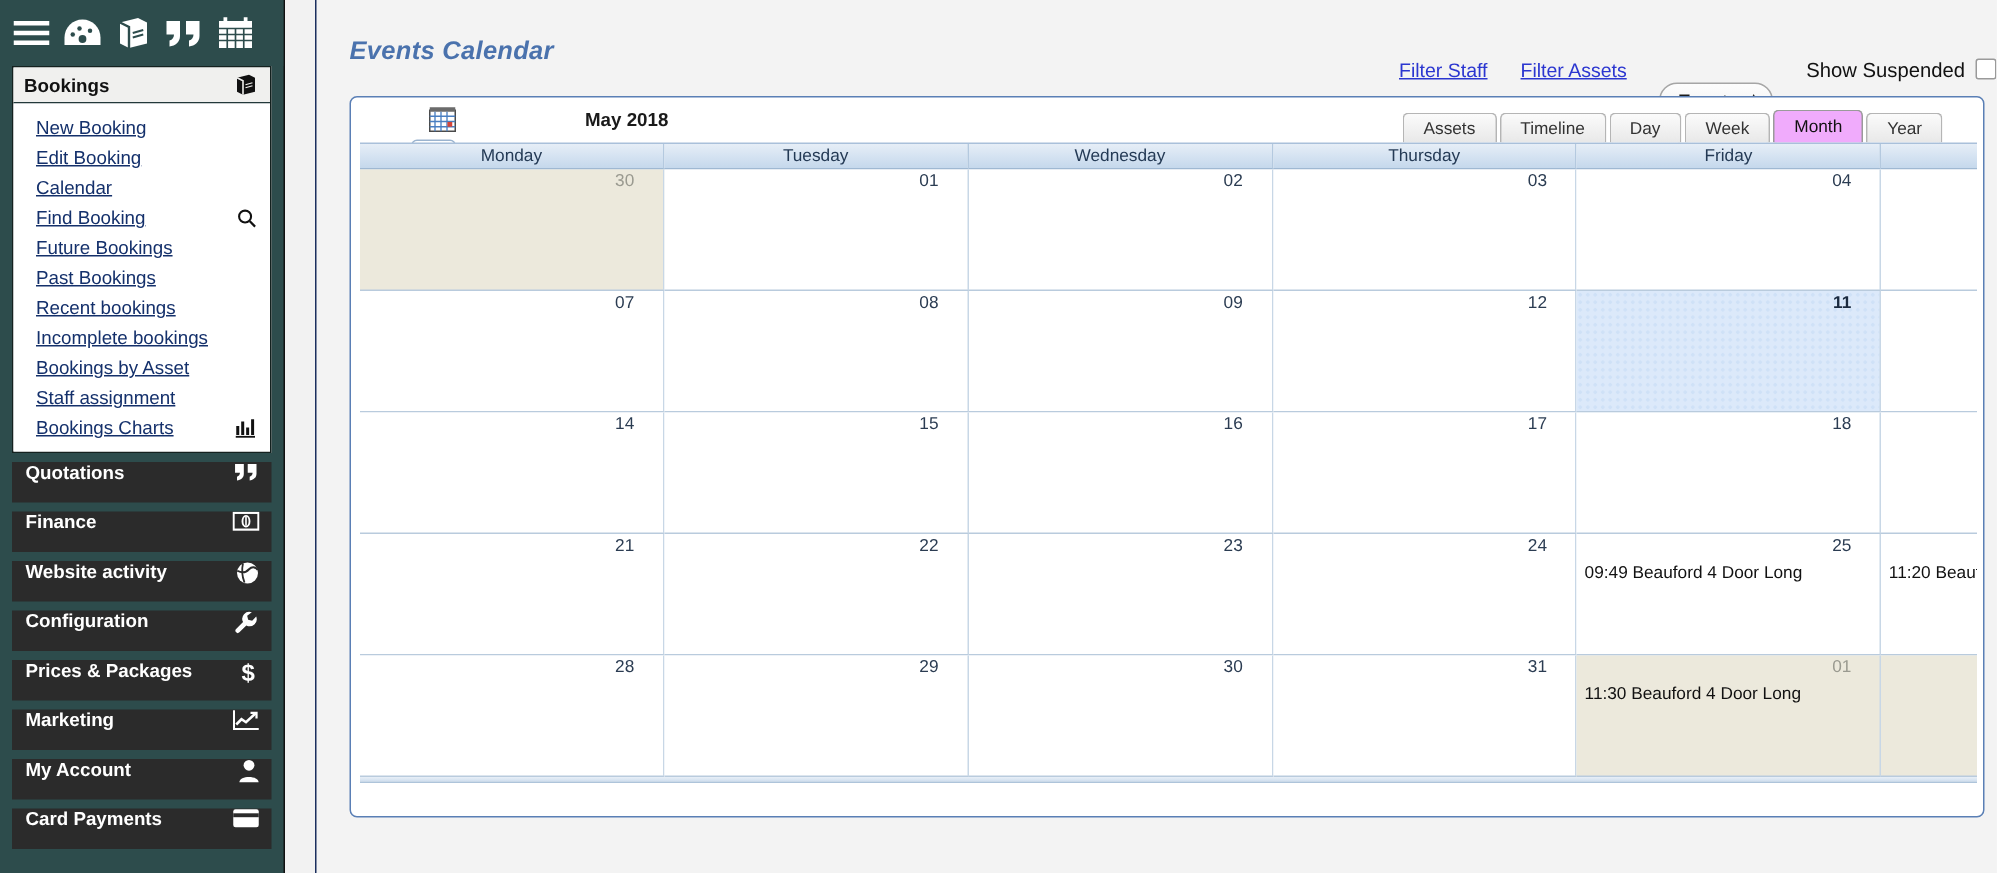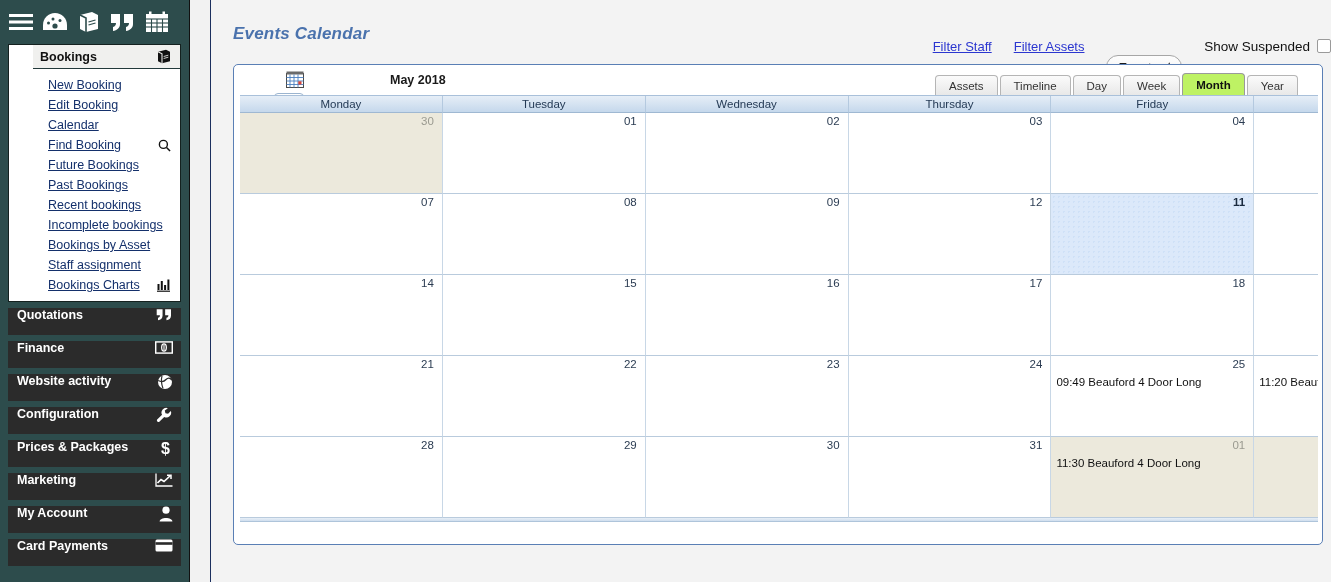--- a/index.html
+++ b/index.html
@@ -33,21 +33,20 @@
     width: 30px; height: 30px;
     display: flex; align-items: center; justify-content: center;
     color: #ffffff;
   }
   .sb-icon svg { display: block; }
 
   .sb-panel {
     margin: 0 8px;
     background: #ffffff;
     border: 1px solid #14211f;
-    padding-left: 24px;
   }
   .sb-panel-head {
     height: 24px;
     background: #f0f0ee;
     border-bottom: 1px solid #22393a;
     display: flex; align-items: center;
     justify-content: space-between;
     padding: 0 8px 0 7px;
     font-weight: bold;
     font-size: 12.5px;
@@ -205,22 +204,22 @@
     background: linear-gradient(#fbfbfb, #e8e8e8);
     border: 1px solid #b5b5b5;
     border-bottom: none;
     border-radius: 4px 4px 0 0;
     font-size: 11.5px;
     color: #333;
     display: inline-flex; align-items: center;
     cursor: pointer;
   }
   .vtab.active {
-    background: #bef264;
-    font-weight: bold;
+    background: #f0abfc;
+    font-weight: normal;
     color: #111;
     height: 22px;
     border-color: #9a9a9a;
   }
 
   .cal-grid {
     position: relative;
     width: 1420px;
     margin-top: 0px;
     border-top: 1px solid #a9c0da;
@@ -247,21 +246,21 @@
     overflow: hidden;
   }
   .cal-cell.other { background: #ece9dc; }
   .cal-cell.today {
     background: #dce9fa;
     background-image: radial-gradient(#cfe1f7 1px, transparent 1px);
     background-size: 5px 5px;
   }
   .cal-daynum {
     position: absolute;
-    right: 8px; top: 2px;
+    right: 19px; top: 2px;
     font-size: 11.5px;
     color: #2b3c52;
   }
   .cal-cell.other .cal-daynum { color: #9a9a90; }
   .cal-cell.today .cal-daynum { font-weight: bold; color: #1a2a3f; }
   .cal-event {
     position: absolute;
     left: 5px; top: 20px;
     font-size: 11.5px;
     color: #111;

